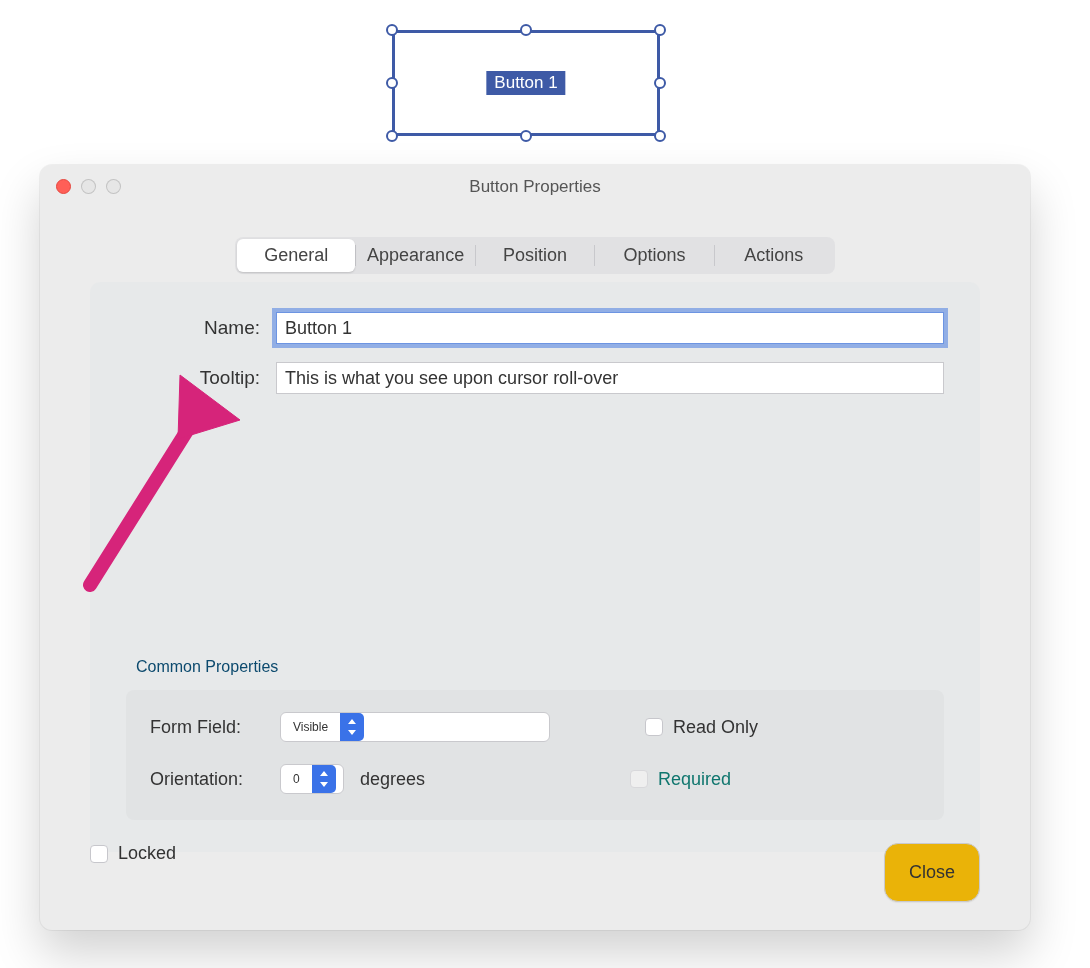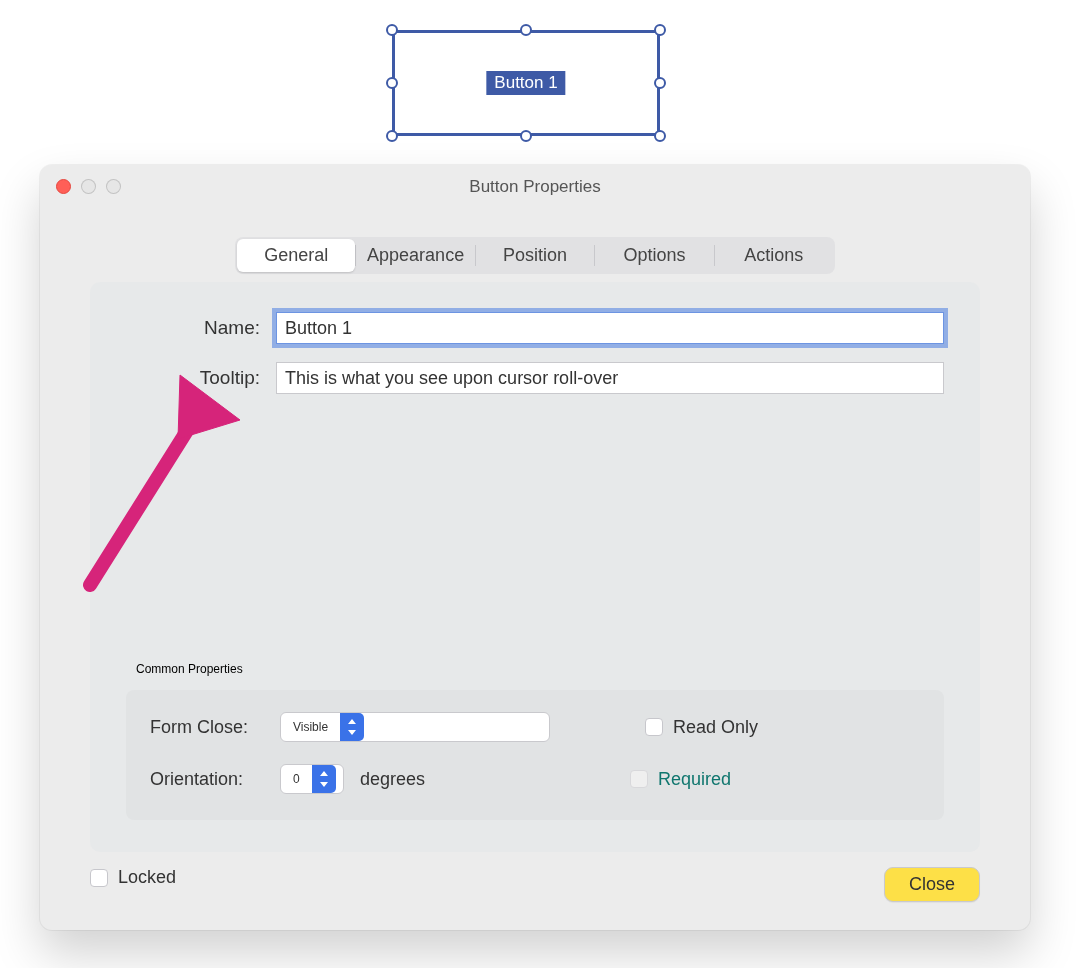--- a/index.html
+++ b/index.html
@@ -151,22 +151,22 @@
     color: #333;
     font-family: inherit;
   }
   .text-input.focused {
     outline: none;
     box-shadow: 0 0 0 4px rgba(108,148,226,0.7);
     border-color: #6c94e2;
   }
 
   .section-title {
-    font-size: 12px;
-    color: #000000;
+    font-size: 16px;
+    color: #0c4a6e;
     margin: 30px 0 14px 10px;
   }
 
   .common-props {
     position: absolute;
     left: 36px; right: 36px; bottom: 32px;
   }
   .common-body {
     background: #e1e3e4;
     border-radius: 8px;
@@ -232,24 +232,24 @@
   
   .bottom-bar {
     position: absolute;
     left: 50px; right: 50px;
     bottom: 28px;
     display: flex;
     align-items: flex-start;
     justify-content: space-between;
   }
   .btn {
-    background: #fde047;
+    background: #eab308;
     border: 1px solid #c9c9cd;
-    border-radius: 9px;
-    padding: 6px 24px;
+    border-radius: 14px;
+    padding: 18px 24px;
     font-size: 18px;
     box-shadow: 0 1px 1px rgba(0,0,0,0.05);
     cursor: default;
   }
 
   
   .annotation-arrow {
     position: absolute;
     top: 355px;
     left: 70px;
@@ -308,21 +308,21 @@
     <div class="form-row">
       <div class="form-label">Tooltip:</div>
       <input class="text-input" type="text" value="This is what you see upon cursor roll-over" style="">
     </div>
 
     <div class="common-props">
       <div class="section-title">Common Properties</div>
       <div class="common-body">
         <div class="cp-grid">
 
-          <div class="cp-label">Form Close:</div>
+          <div class="cp-label">Form Field:</div>
           <div>
             <div class="select-wrap sel-ff">
               <div class="sel-text">Visible</div>
               <div class="sel-btn">
                 <svg width="10" height="16" viewBox="0 0 10 16">
                     <path class="stepper-arrows" d="M5 0 L9 5 H1 Z M5 16 L1 11 H9 Z"></path>
                   </svg>
               </div>
             </div>
           </div>

